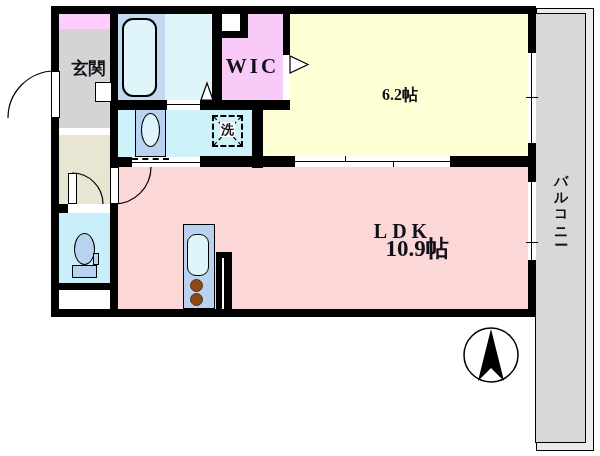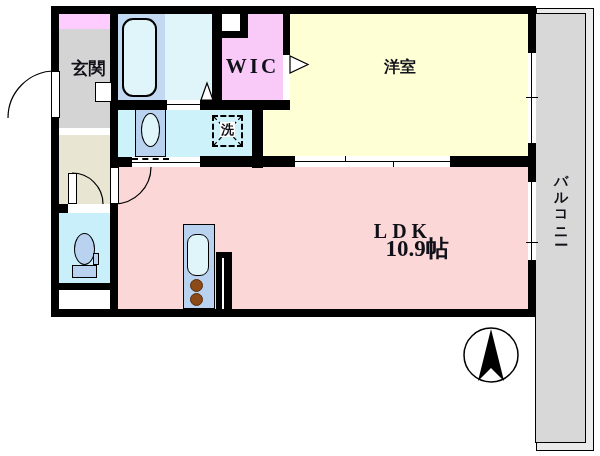--- a/index.html
+++ b/index.html
@@ -187,19 +187,19 @@
     <path d="M114,204 A37,37 0 0 0 151,167" fill="none" stroke="#000" stroke-width="1.2"></path>
     <path d="M290,56 L290,73 L308,64.5 Z" fill="#fff" stroke="#000" stroke-width="1.2"></path>
     <path d="M207,83 L201,100 L213,100 Z" fill="#fff" stroke="#000" stroke-width="1.2"></path>
     <path d="M214,117 L241,145 M241,117 L214,145" fill="none" stroke="#000" stroke-width="1.2" stroke-dasharray="4,3"></path>
     <circle cx="491" cy="355" r="27" fill="#fff" stroke="#000" stroke-width="1.5"></circle>
     <path d="M491,329 L504,381 L491,368 L478,381 Z" fill="#000"></path>
   </svg>
 
   <div class="lbl lbl-genkan">玄関</div>
   <div class="lbl lbl-wic">WIC</div>
-  <div class="lbl lbl-yoshitsu">洋室</div>
+  <div class="lbl lbl-yoshitsu-size">6.2帖</div>
   <div class="lbl lbl-ldk">LDK</div>
   <div class="lbl lbl-ldk-size">10.9帖</div>
   <div class="lbl lbl-laundry"><span>洗</span></div>
   <div class="lbl lbl-balcony">バルコニー</div>
 
 </div>
 
 </body></html>

